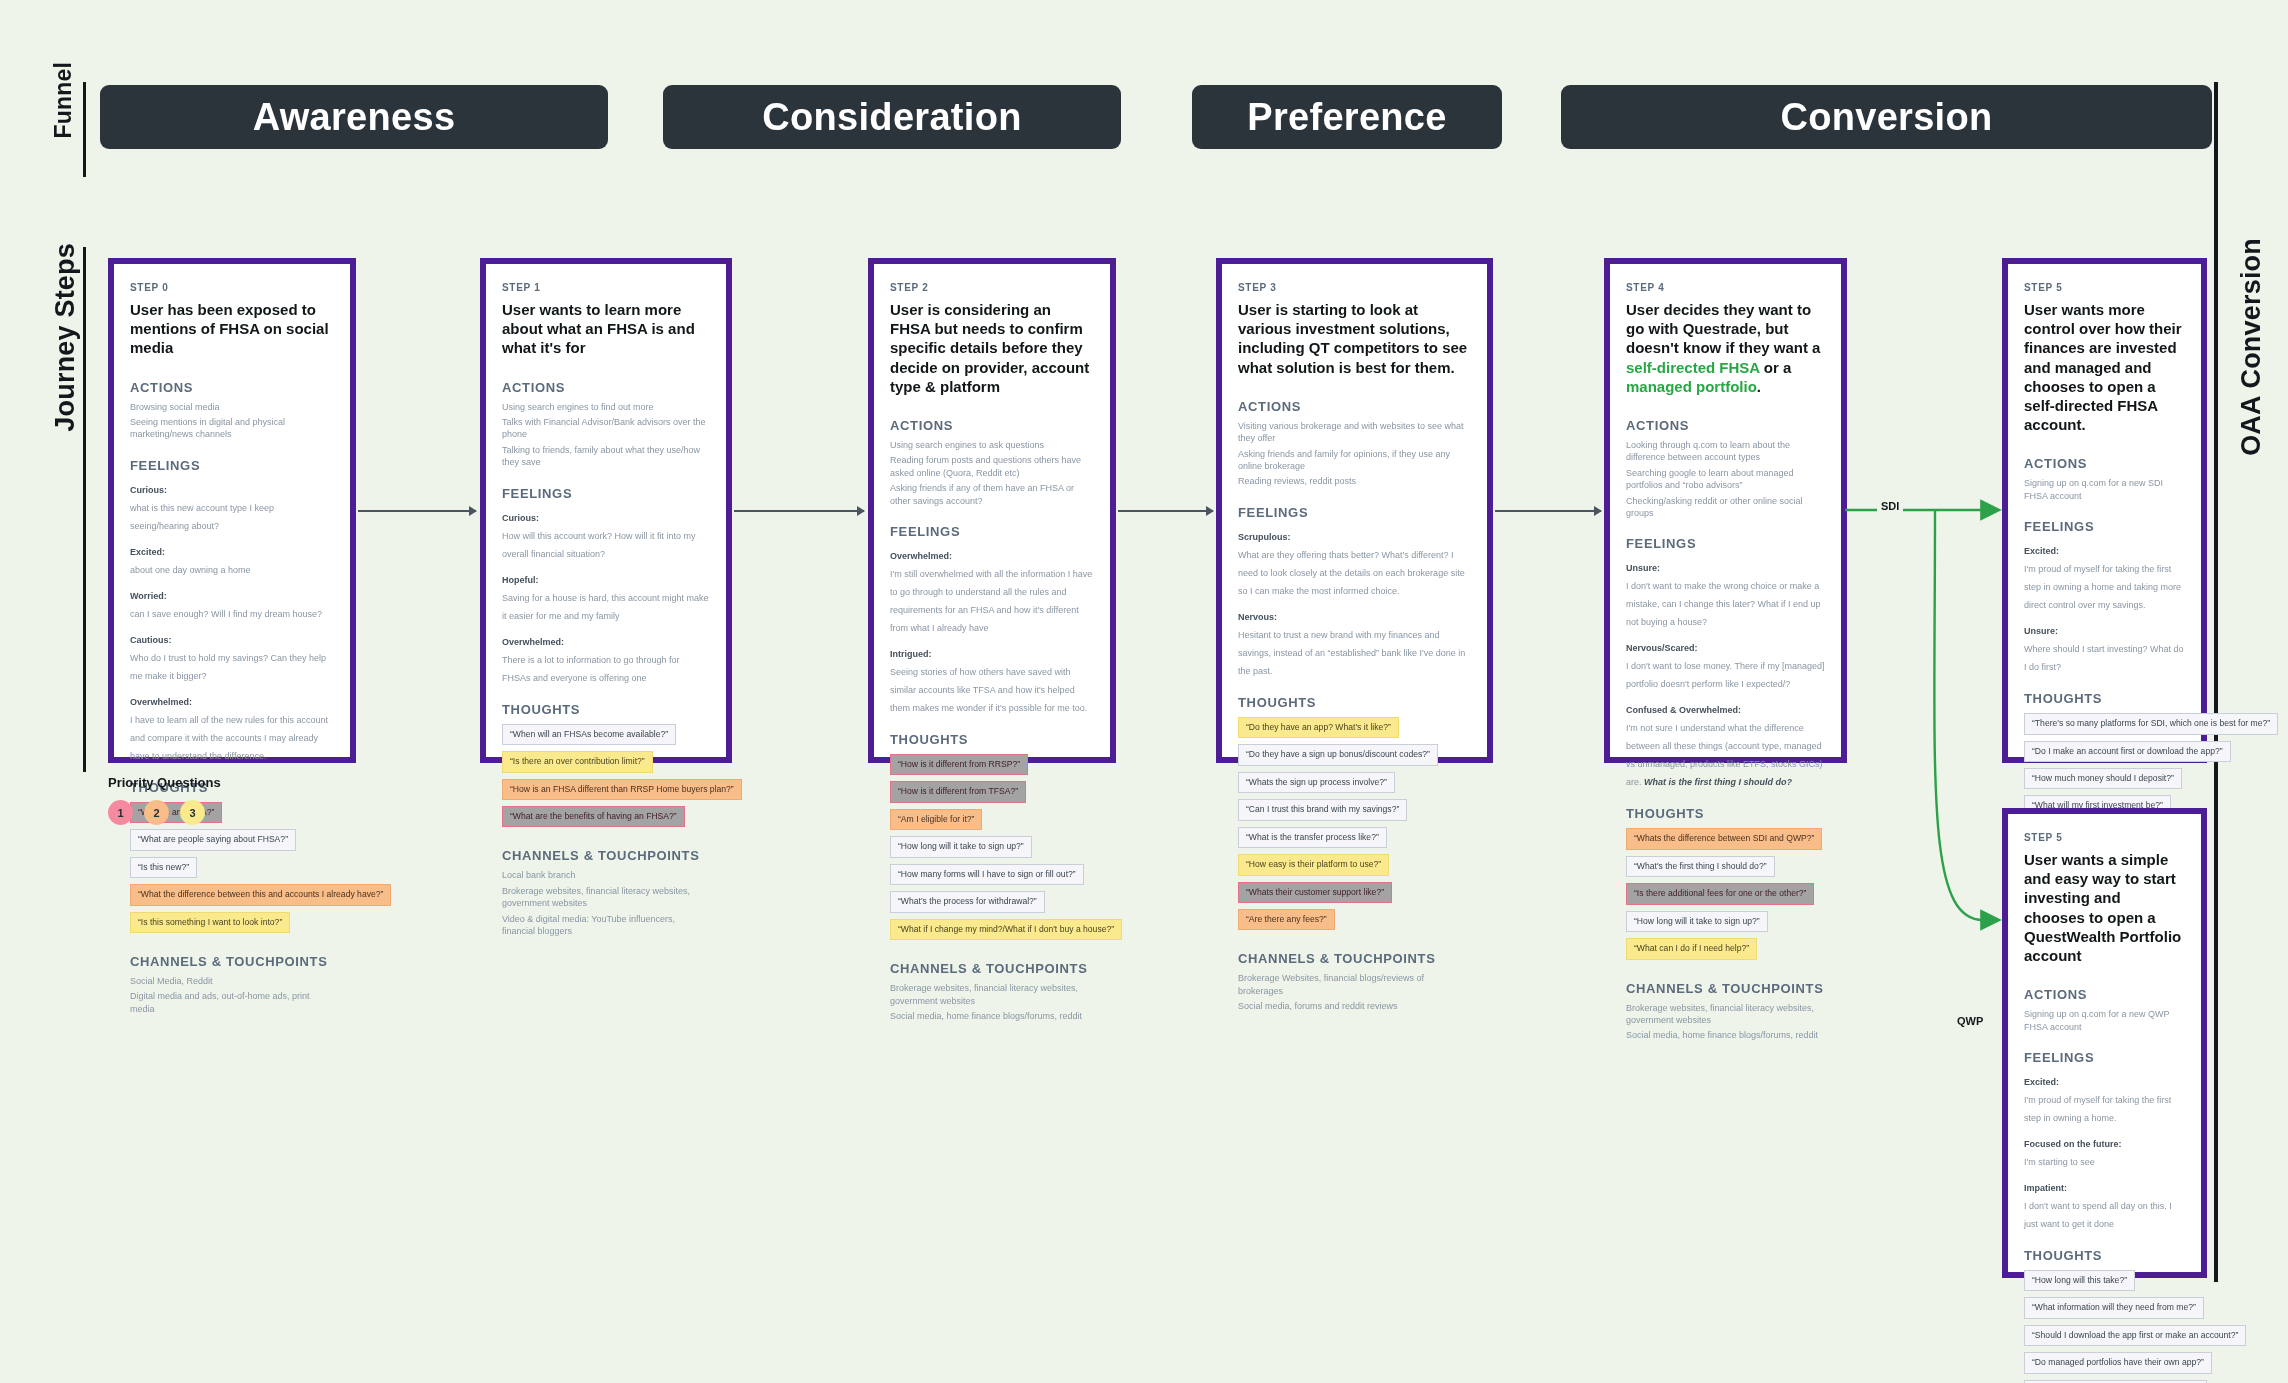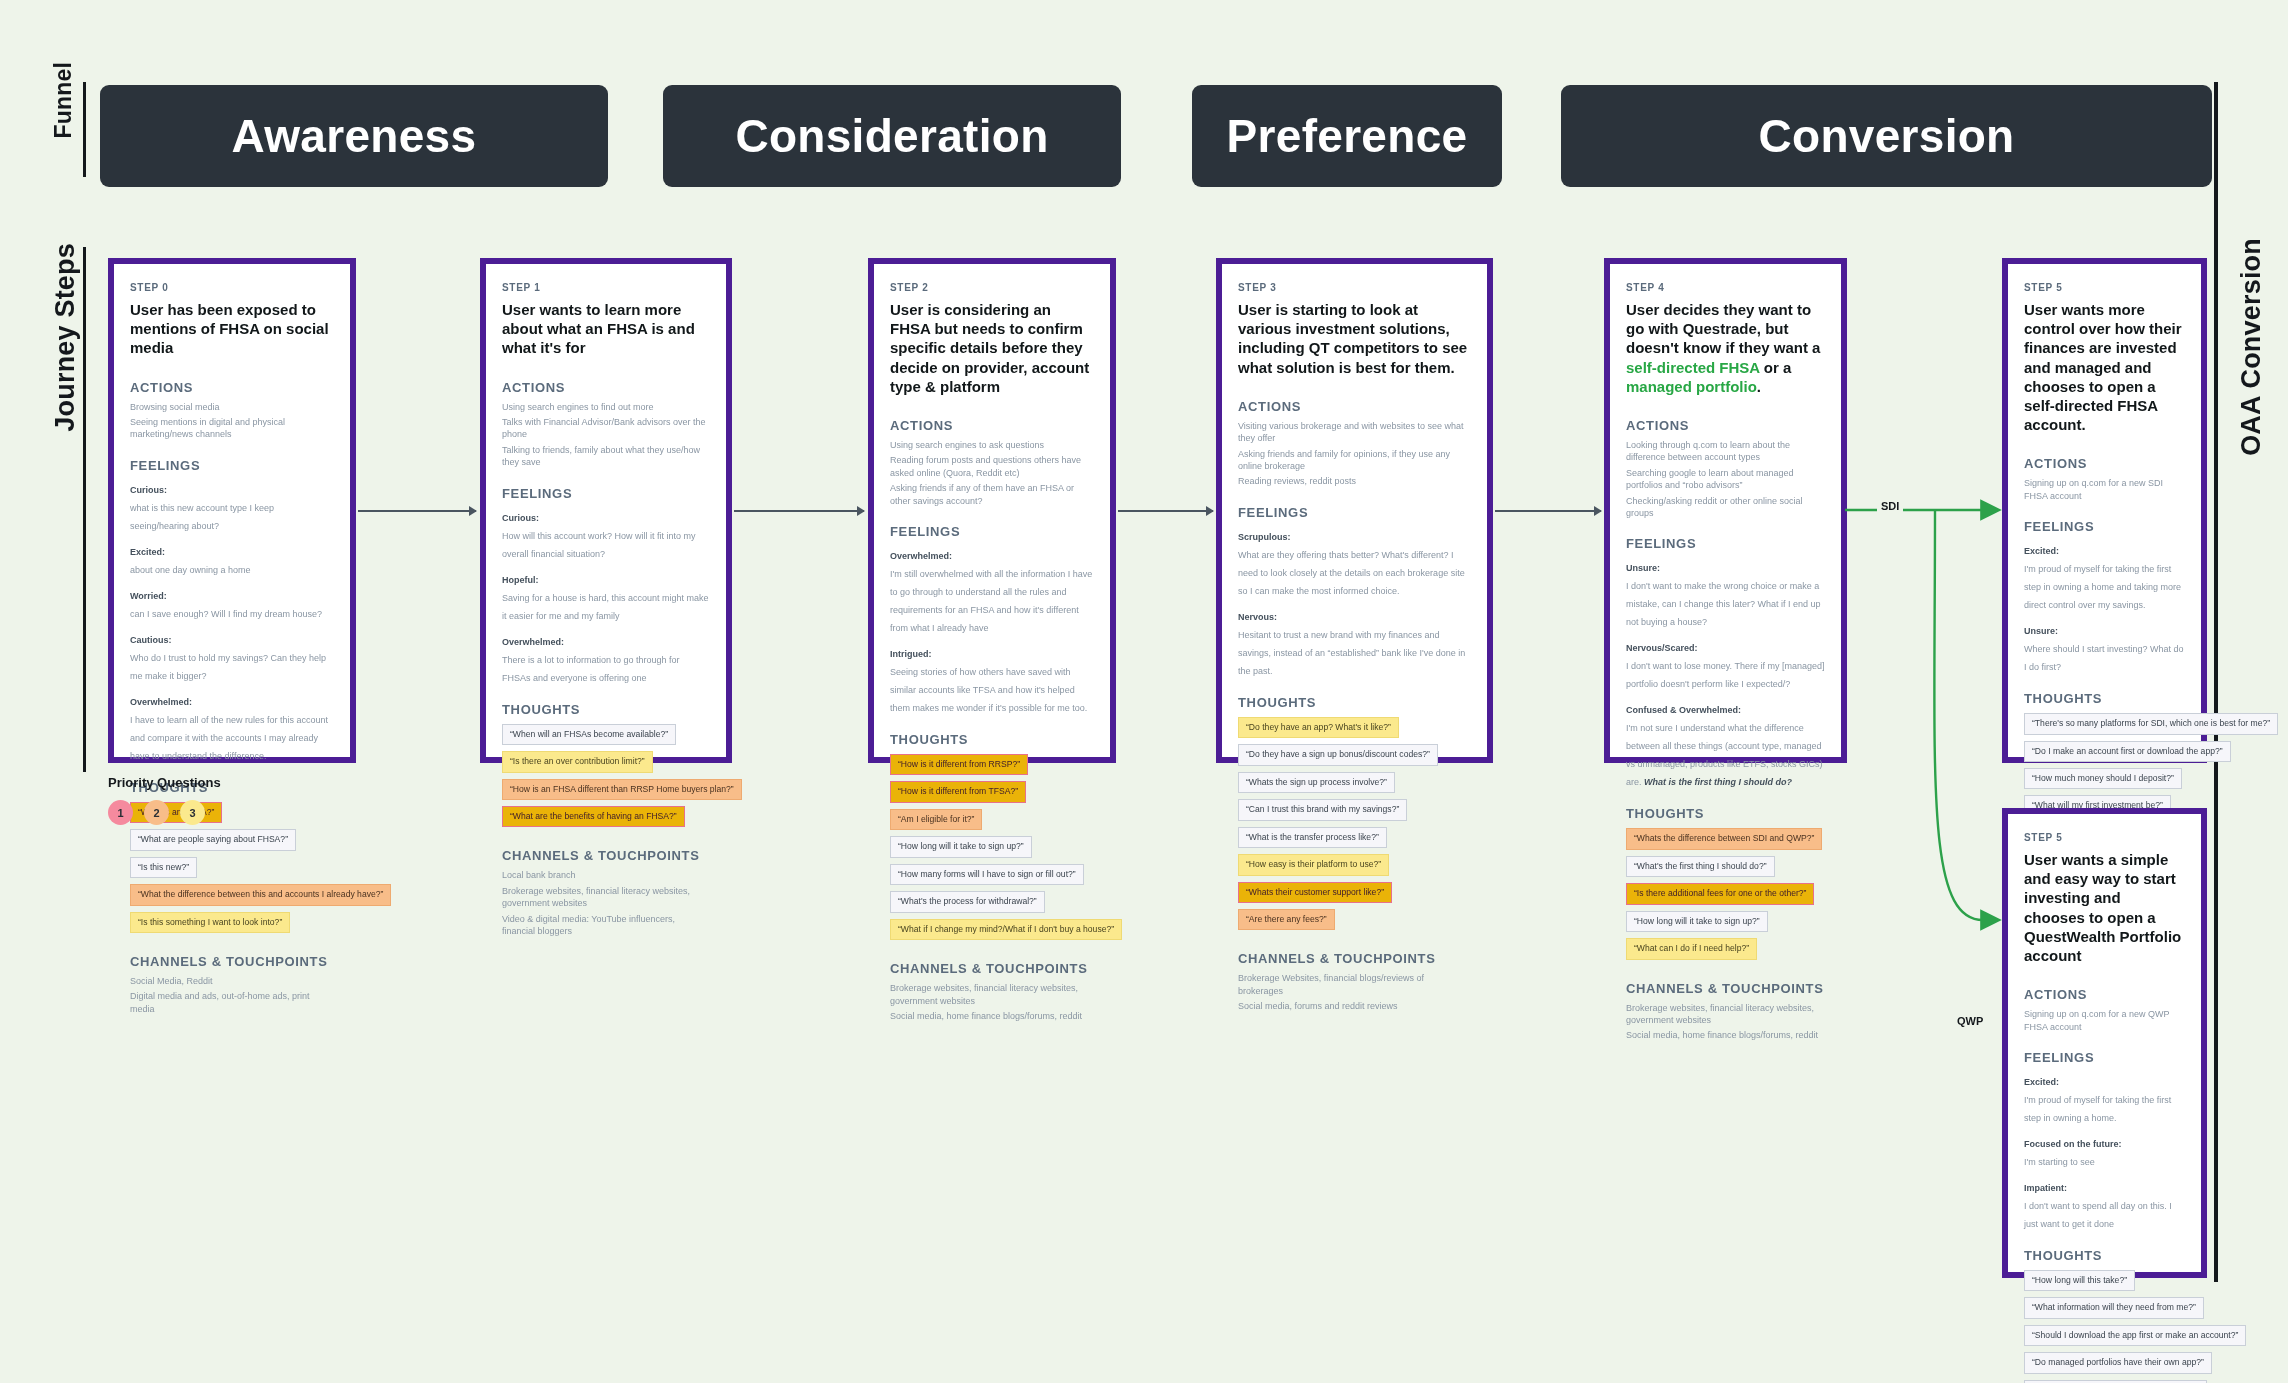--- a/index.html
+++ b/index.html
@@ -35,28 +35,28 @@
     background: #14181c;
   }
   #funnel-rail-line { left: 83px; top: 82px; width: 3px; height: 95px; }
   #journey-rail-line { left: 83px; top: 247px; width: 3px; height: 525px; }
   #oaa-rail-line { left: 2214px; top: 82px; width: 4px; height: 1200px; }
 
   
   .funnel-bar {
     position: absolute;
     top: 85px;
-    height: 102px;
+    height: 64px;
     background: #2b333b;
     border-radius: 9px;
     color: #ffffff;
     display: flex;
     align-items: center;
     justify-content: center;
-    font-size: 46px;
+    font-size: 38px;
     font-weight: bold;
     letter-spacing: .3px;
   }
   #funnel-awareness    { left: 100px;  width: 508px; }
   #funnel-consideration{ left: 663px;  width: 458px; }
   #funnel-preference   { left: 1192px; width: 310px; }
   #funnel-conversion   { left: 1561px; width: 651px; }
 
   
   .card {
@@ -125,21 +125,21 @@
     border-radius: 0;
     font-size: 8.6px;
     line-height: 1.1;
     padding: 5px 7px;
     margin: 0 0 5px 0;
     color: #3b444e;
     border: 1px solid #c9cfd8;
     background: #f6f6fa;
     white-space: nowrap;
   }
-  .chip.p1 { background: #eab308; border-color: #e8718a; color: #43202a; }
+  .chip.p1 { background: #a3a3a3; border-color: #e8718a; color: #43202a; }
   .chip.p2 { background: #f8bd89; border-color: #eeaa70; color: #4a3220; }
   .chip.p3 { background: #fbe98d; border-color: #efda73; color: #4a4520; }
   .chip-row { display: block; }
 
   
   .arrow {
     position: absolute;
     height: 2px;
     background: #4a5560;
   }

